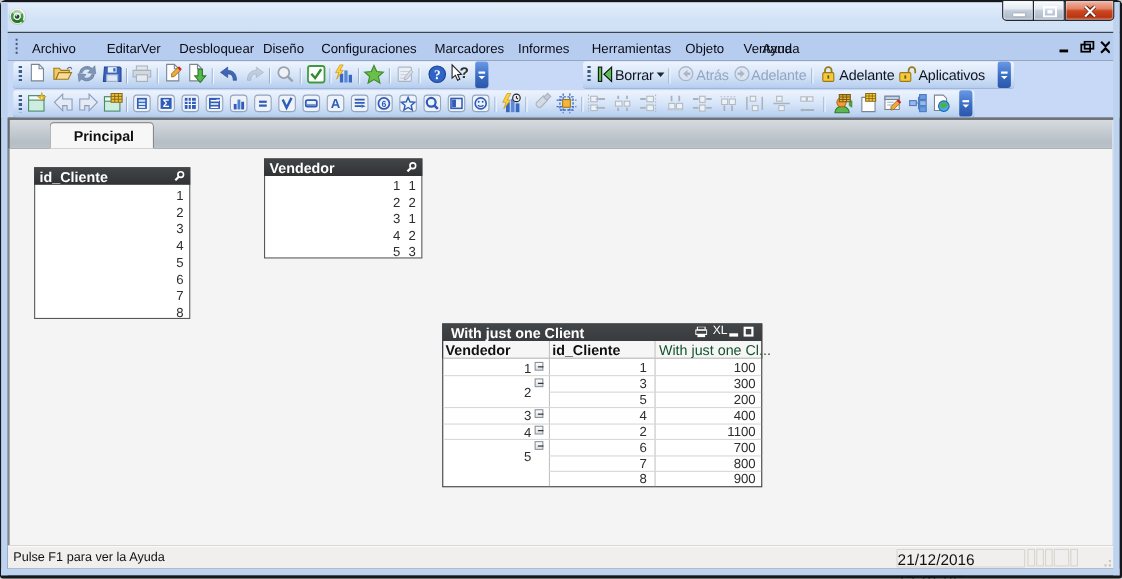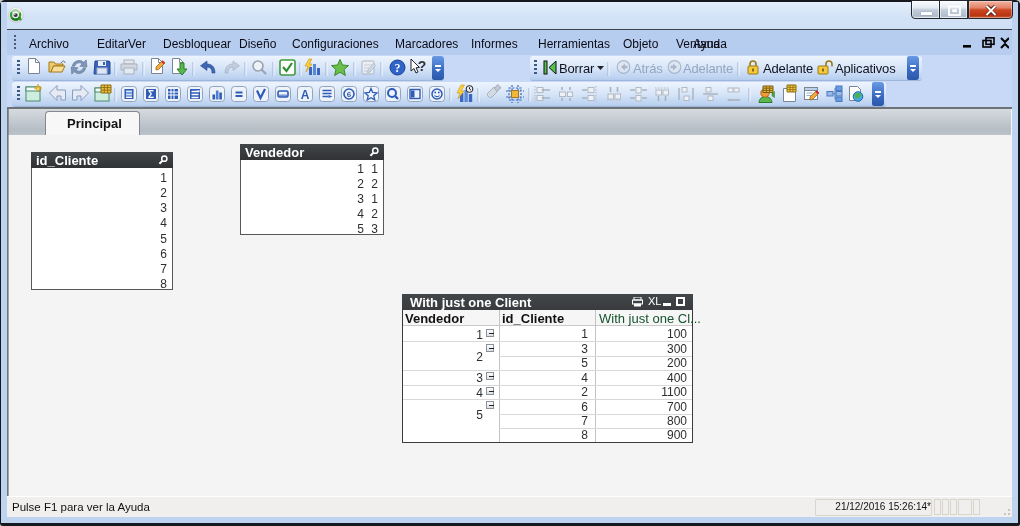--- a/index.html
+++ b/index.html
@@ -59,21 +59,21 @@
 .hdrow { position:absolute; left:0; top:15px; width:289px; height:16px; background:#f6f6f6; border-bottom:1px solid #c9c9c9; }
 .hd { position:absolute; top:1px; font-size:13px; color:#111; white-space:nowrap; }
 .colsep { position:absolute; top:15px; width:1px; background:#c3c3c3; }
 .cell { position:absolute; font-size:12px; color:#2e2e2e; text-align:right; }
 .rline { position:absolute; height:1px; background:#d8d8d8; }
 .minusbox { position:absolute; width:8px; height:8px; border:1px solid #8a9199; background:linear-gradient(#fdfdfd,#dce0e5); }
 .minusbox:after { content:""; position:absolute; left:1.5px; top:3px; width:5px; height:1.2px; background:#222; }
 
 #status { left:7px; top:496px; width:1006px; height:21px; background:#f0efee; border-top:1px solid #fff; }
 #status .txt { position:absolute; left:5px; top:4px; font-size:11.5px; color:#111; }
-#datebox { position:absolute; left:808px; top:2px; width:117px; height:17px; border:1px solid #d8d5cd; border-radius:1px; font-size:10px; color:#111; text-align:right; padding-top:1px; }
+#datebox { position:absolute; left:808px; top:2px; width:117px; height:17px; border:1px solid #d8d5cd; border-radius:1px; font-size:14px; color:#111; text-align:left; padding-top:1px; }
 .sbox { position:absolute; top:2px; height:16px; border:1px solid #d8d5cd; }
 </style>
 </head>
 <body>
 <div id="win">
   <div id="frameL" class="abs"></div>
   <div id="frameR" class="abs"></div>
   <div id="frameB" class="abs"></div>
   <div class="abs" style="left:1018px;top:0;width:2px;height:526px;background:#15181d;z-index:5"></div>
   <div id="titlebar" class="abs"></div>

